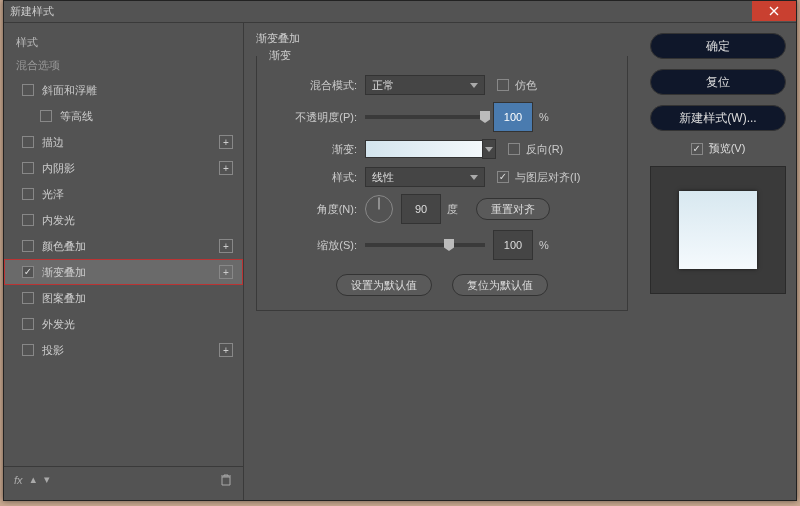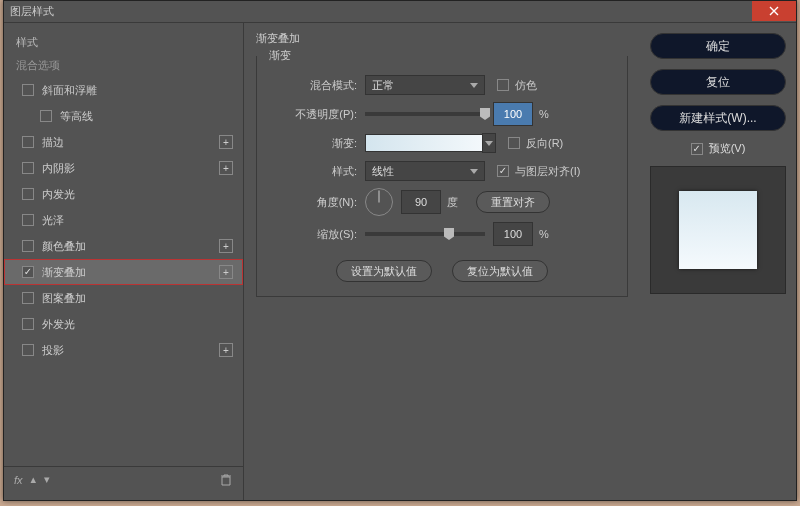--- a/index.html
+++ b/index.html
@@ -30,21 +30,21 @@
 .group-title { position: absolute; top: -8px; left: 8px; background: #535353; padding: 0 4px; color: #ccc; font-size: 11px; }
 .row { display: flex; align-items: center; margin: 6px 0; min-height: 22px; }
 .row-label { width: 92px; text-align: right; padding-right: 8px; color: #ccc; }
 .select { width: 120px; height: 20px; background: #454545; border: 1px solid #333; color: #ddd; display: flex; align-items: center; padding: 0 6px; position: relative; }
 .select::after { content: ""; position: absolute; right: 6px; top: 7px; border-left: 4px solid transparent; border-right: 4px solid transparent; border-top: 5px solid #aaa; }
 .grad-swatch { width: 118px; height: 18px; background: linear-gradient(90deg, #d4e5ee 0%, #f3f8fb 100%); border: 1px solid #333; display: inline-block; }
 .grad-arrow { width: 14px; height: 20px; display: flex; align-items: center; justify-content: center; margin-left: -1px; border: 1px solid #333; background: #454545; }
 .grad-arrow::after { content: ""; border-left: 4px solid transparent; border-right: 4px solid transparent; border-top: 5px solid #aaa; }
 .slider { width: 120px; height: 4px; background: #3a3a3a; position: relative; margin-right: 8px; }
 .slider-thumb { position: absolute; top: -4px; width: 10px; height: 12px; background: #bbb; transform: translateX(-50%); clip-path: polygon(0 0, 100% 0, 100% 70%, 50% 100%, 0 70%); }
-.numbox { width: 40px; height: 24px; background: #454545; border: 1px solid #333; color: #ddd; text-align: center; font-size: 11px; }
+.numbox { width: 40px; height: 30px; background: #454545; border: 1px solid #333; color: #ddd; text-align: center; font-size: 11px; }
 .numbox.sel { background: #4a7baf; color: #fff; }
 .unit { margin-left: 6px; color: #ccc; }
 .chk-inline { display: flex; align-items: center; margin-left: 12px; }
 .chk-inline .chk { margin-right: 6px; }
 .angle-dial { width: 28px; height: 28px; border: 1px solid #888; border-radius: 50%; position: relative; margin-right: 8px; }
 .angle-dial::after { content: ""; position: absolute; left: 50%; top: 50%; width: 12px; height: 1px; background: #ccc; transform-origin: left center; transform: rotate(-90deg); }
 .btn-row { display: flex; gap: 20px; justify-content: center; margin-top: 14px; align-items: center; }
 .mini-btn { height: 22px; padding: 0 14px; background: #5a5a5a; border: 1px solid #333; border-radius: 11px; color: #ddd; font-size: 11px; display: flex; align-items: center; cursor: pointer; }
 
 .rightcol { width: 156px; padding: 10px 10px; display: flex; flex-direction: column; align-items: center; gap: 10px; }
@@ -52,21 +52,21 @@
 .preview-box { width: 136px; height: 128px; background: #3a3a3a; border: 1px solid #2a2a2a; display: flex; align-items: center; justify-content: center; }
 .preview-swatch { width: 78px; height: 78px; background: linear-gradient(180deg, #d8e8f0 0%, #f5fafd 100%); box-shadow: 0 0 4px rgba(0,0,0,0.6); }
 .chk-row { display: flex; align-items: center; color: #ddd; font-size: 11px; }
 .chk-row .chk { margin-right: 6px; }
 </style>
 </head>
 <body>
 
 <div class="window">
   <div class="titlebar">
-    <span>图层样式</span>
+    <span>新建样式</span>
     <div class="close-btn">
       <svg viewBox="0 0 10 10">
           <path d="M1 1 L9 9 M9 1 L1 9" stroke="#fff" stroke-width="1.4"></path>
         </svg>
     </div>
   </div>
   <div class="body">
 
     <div class="sidebar">
       <div class="sidebar-head">样式</div>
@@ -85,25 +85,25 @@
             <span>描边</span>
             <span class="plus">+</span>
           </div>
           <div class="style-item">
             <span class="chk"></span>
             <span>内阴影</span>
             <span class="plus">+</span>
           </div>
           <div class="style-item">
             <span class="chk"></span>
+            <span>光泽</span>
+          </div>
+          <div class="style-item">
+            <span class="chk"></span>
             <span>内发光</span>
-          </div>
-          <div class="style-item">
-            <span class="chk"></span>
-            <span>光泽</span>
           </div>
           <div class="style-item">
             <span class="chk"></span>
             <span>颜色叠加</span>
             <span class="plus">+</span>
           </div>
           <div class="style-item selected highlighted">
             <span class="chk checked"></span>
             <span>渐变叠加</span>
             <span class="plus">+</span>

